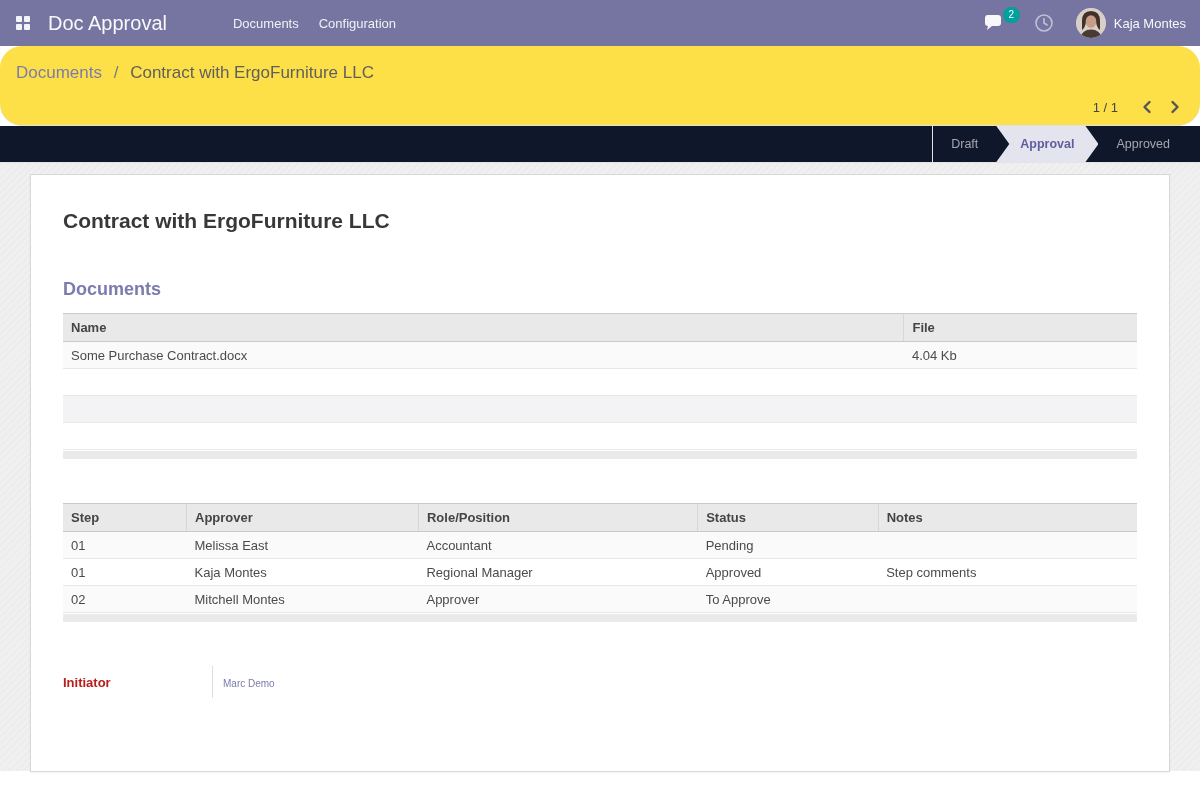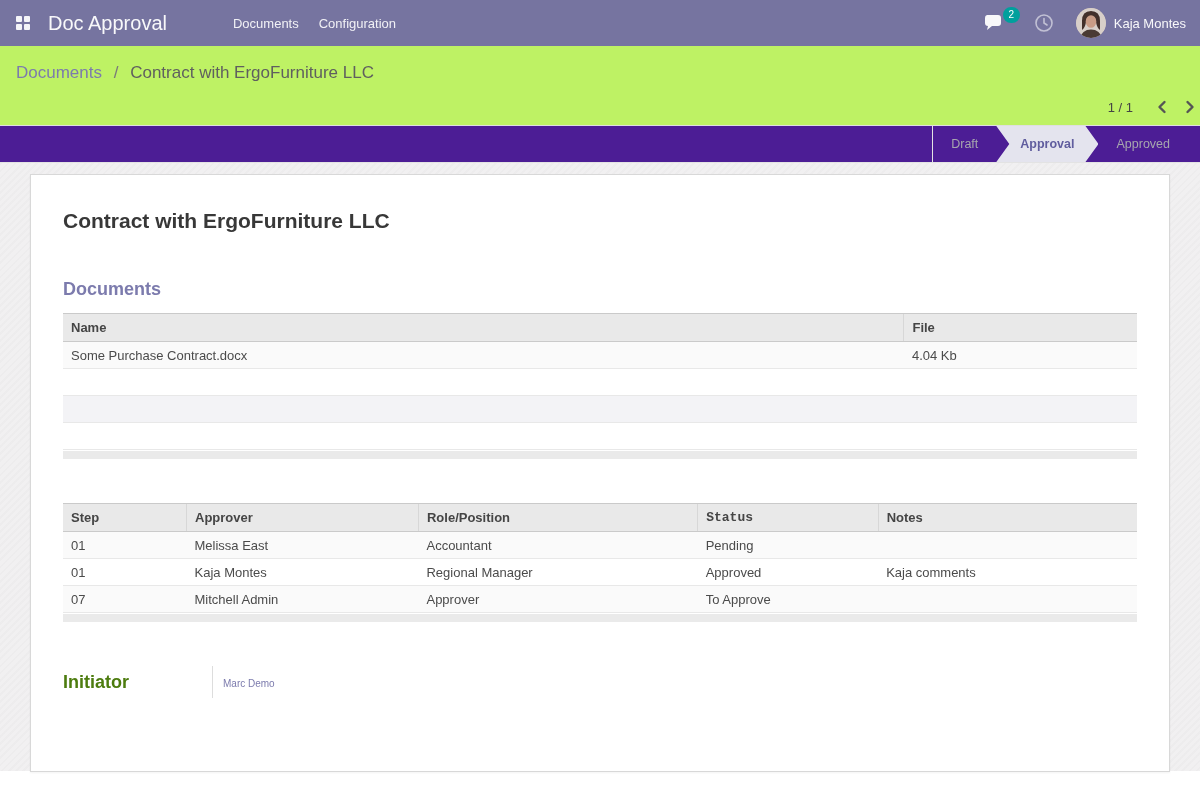--- a/index.html
+++ b/index.html
@@ -46,35 +46,35 @@
     background:var(--badge-teal);color:#fff;font-size:10px;line-height:15px;
     min-width:17px;height:16px;border-radius:9px;text-align:center;padding:0 4px;
     font-family:"Liberation Sans", sans-serif;
   }
   .clock-btn{background:none;border:none;cursor:pointer;padding:0;display:flex;margin-left:6px;}
   .user-menu{display:flex;align-items:center;gap:8px;cursor:pointer;}
   .avatar{width:30px;height:30px;border-radius:50%;overflow:hidden;display:block;background:#cfc4bd;}
   .user-name{font-size:13px;color:rgba(255,255,255,.95);}
 
   
-  .control-panel{background:#bef264;border-bottom:1px solid #dfdfdf;}
+  .control-panel{background:#fde047;border-bottom:1px solid #dfdfdf;border-radius:22px;}
   .breadcrumb{padding:17px 16px 6px 16px;font-size:17px;}
   .breadcrumb a{color:var(--accent-purple);text-decoration:none;}
   .breadcrumb .sep{color:#7a7a7a;margin:0 7px;}
   .breadcrumb .current{color:#5f5f5f;}
   .pager-row{
     display:flex;align-items:center;justify-content:flex-end;
-    height:36px;padding:0 1px;gap:10px;
+    height:36px;padding:0 16px;gap:10px;
   }
   .pager-value{font-size:13px;color:#444;margin-right:10px;}
   .pager-btn{background:none;border:none;cursor:pointer;padding:2px;display:flex;color:#555;}
 
   
   .statusbar-row{
-    background:#4c1d95;height:37px;border-bottom:1px solid #e3e3e3;
+    background:#0f172a;height:37px;border-bottom:1px solid #e3e3e3;
     display:flex;justify-content:flex-end;
   }
   .statusbar{
     border-left:1px solid #e3e3e3;display:flex;align-items:stretch;
     padding-right:12px;
   }
   .step{
     display:flex;align-items:center;font-size:12.5px;color:#a6a6ae;
     padding:0 18px;cursor:pointer;white-space:nowrap;
   }
@@ -111,25 +111,25 @@
   table.o-list tbody tr:nth-child(odd){background:#fafafa;}
   table.o-list tbody tr.empty-gray{background:#f3f3f6;}
   table.o-list tbody tr.empty-white{background:#fff;}
   .tfootbar{height:8px;background:#eaeaea;margin-top:1px;}
 
   .doc-col-name{width:78.3%;}
   .doc-col-file{width:21.7%;}
   .appr-col-step{width:11.5%;}
   .appr-col-approver{width:21.6%;}
   .appr-col-role{width:26%;}
-  .appr-col-status{width:16.8%;font-family:Liberation Mono, monospace;}
+  .appr-col-status{width:16.8%;}
   .appr-col-notes{width:24.1%;}
 
   .field-row{display:flex;align-items:center;margin-top:38px;}
-  .field-row label{width:149px;font-size:18px;font-weight:bold;color:#4d7c0f;}
+  .field-row label{width:149px;font-size:13px;font-weight:bold;color:#b91c1c;}
   .field-row .value{
     border-left:1px solid #ddd;padding:7px 0 7px 10px;min-height:16px;min-width:260px;
   }
   .field-row .value a{color:var(--accent-purple);text-decoration:none;font-size:10px;}
 </style>
 </head>
 <body>
 
 <header class="navbar">
   <button class="apps-btn">
@@ -253,25 +253,25 @@
             <td>Melissa East</td>
             <td>Accountant</td>
             <td>Pending</td>
             <td></td>
           </tr>
           <tr>
             <td>01</td>
             <td>Kaja Montes</td>
             <td>Regional Manager</td>
             <td>Approved</td>
-            <td>Kaja comments</td>
-          </tr>
-          <tr>
-            <td>07</td>
-            <td>Mitchell Admin</td>
+            <td>Step comments</td>
+          </tr>
+          <tr>
+            <td>02</td>
+            <td>Mitchell Montes</td>
             <td>Approver</td>
             <td>To Approve</td>
             <td></td>
           </tr>
         </tbody>
       </table>
       <div class="tfootbar"></div>
     </section>
 
     <div class="field-row">

